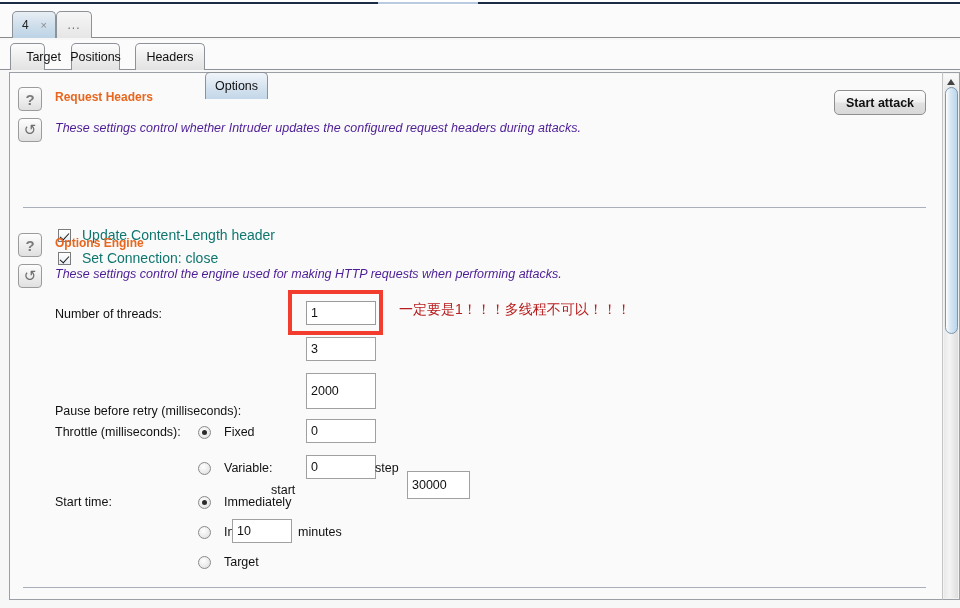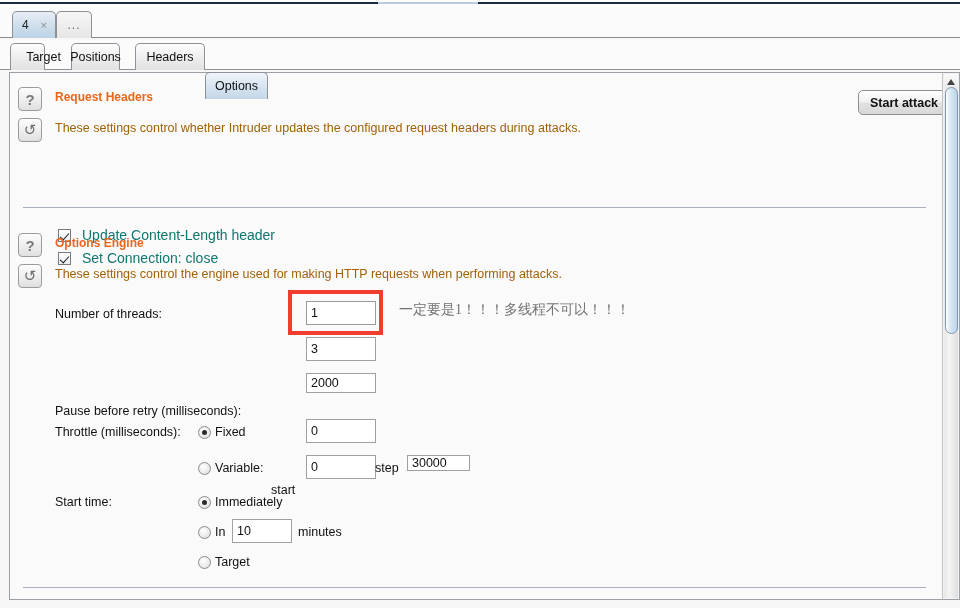--- a/index.html
+++ b/index.html
@@ -110,21 +110,21 @@
   .sqbtn .qm { font-size: 15px; font-weight: bold; color: #7a7a7a; line-height: 1; }
 
   
   .sec-title {
     position: absolute;
     font-size: 12px; font-weight: bold; color: #e8661d;
     white-space: nowrap;
   }
   .sec-desc {
     position: absolute;
-    font-size: 12.5px; color: #a16207; white-space: nowrap;
+    font-size: 12.5px; color: #4c1d95; white-space: nowrap; font-style: italic;
   }
   .lbl {
     position: absolute;
     font-size: 12.5px; color: #111; white-space: nowrap;
   }
 
   
   .cbrow { position: absolute; display: flex; align-items: center; }
   .cbox {
     width: 13px; height: 13px;
@@ -148,21 +148,21 @@
     border: 1px solid #8a8a8a;
     background: radial-gradient(circle at 40% 35%, #ffffff 0%, #e6e6e6 70%, #d4d4d4 100%);
     position: relative; flex: none;
   }
   .radio.on::after {
     content: "";
     position: absolute; left: 3px; top: 3px;
     width: 5px; height: 5px; border-radius: 50%;
     background: #2b2b2b;
   }
-  .rdrow .txt { font-size: 12.5px; color: #111; margin-left: 4px; white-space: nowrap; }
+  .rdrow .txt { font-size: 12.5px; color: #111; margin-left: 13px; white-space: nowrap; }
 
   
   .tin {
     position: absolute;
     border: 1px solid #a0a0a0;
     background: #ffffff;
     font-family: "Liberation Sans", sans-serif;
     font-size: 12.5px; color: #111;
     padding: 0 4px;
     outline: none;
@@ -171,33 +171,32 @@
 
   
   .redbox {
     position: absolute;
     border: 4px solid #f23c2e;
     background: transparent;
     pointer-events: none;
   }
   .annot {
     position: absolute;
-    color: #737373; font-size: 14px; white-space: nowrap;
-    font-family: Liberation Serif, serif;
+    color: #b91c1c; font-size: 14px; white-space: nowrap;
+    font-family: Liberation Sans, sans-serif;
   }
 
   
   .startbtn {
     position: absolute;
     border: 1px solid #8f8f8f; border-radius: 5px;
     background: linear-gradient(to bottom, #fdfdfd 0%, #f1f1f1 48%, #e2e2e2 52%, #d8d8d8 100%);
     font-size: 12.5px; font-weight: bold; color: #111;
     display: flex; align-items: center; justify-content: center;
     cursor: pointer;
-    margin-left: 24px;
   }
 
   
   .sbar {
     position: absolute; right: 0; top: 72px; width: 18px; height: 528px;
     background: #f2f2f2;
     border: 1px solid #9aa0a6; border-left: 1px solid #c4c4c4;
   }
   .sbar-track {
     position: absolute; left: 1px; top: 18px; right: 1px; bottom: 1px;
@@ -294,37 +293,37 @@
       <div class="sec-desc" style="left:45px; top:194px;">These settings control the engine used for making HTTP requests when performing attacks.</div>
 
       <div class="lbl" style="left:45px; top:234px;">Number of threads:</div>
       <input class="tin focused" style="left: 296px; top: 228px; width: 70px; height: 24px;" value="1">
       <div class="redbox" style="left:278px; top:217px; width:95px; height:45px;"></div>
       <div class="annot" style="left:389px; top:228px;">一定要是1！！！多线程不可以！！！</div>
 
       <input class="tin" style="left: 296px; top: 264px; width: 70px; height: 24px;" value="3">
 
       <div class="lbl" style="left:45px; top:306px;margin-top:25px;">Pause before retry (milliseconds):</div>
-      <input class="tin" style="left: 296px; top: 300px; width: 70px; height: 20px;" value="2000">
+      <input class="tin" style="left: 296px; top: 300px; width: 70px; height: 36px;" value="2000">
 
       <div class="lbl" style="left:45px; top:352px;">Throttle (milliseconds):</div>
       <div class="rdrow" style="left:188px; top:352px;">
         <span class="radio on"></span>
         <span class="txt">Fixed</span>
       </div>
       <input class="tin" style="left: 296px; top: 346px; width: 70px; height: 24px;" value="0">
 
       <div class="rdrow" style="left:188px; top:388px;">
         <span class="radio"></span>
         <span class="txt">Variable:</span>
       </div>
       <div class="lbl" style="left:261px; top:388px;margin-top:22px;">start</div>
       <input class="tin" style="left: 296px; top: 382px; width: 70px; height: 24px;" value="0">
       <div class="lbl" style="left:365px; top:388px;">step</div>
-      <input class="tin" style="left: 397px; top: 382px; width: 63px; height: 16px;" value="30000">
+      <input class="tin" style="left: 397px; top: 398px; width: 63px; height: 28px;" value="30000">
 
       <div class="lbl" style="left:45px; top:422px;">Start time:</div>
       <div class="rdrow" style="left:188px; top:422px;">
         <span class="radio on"></span>
         <span class="txt">Immediately</span>
       </div>
 
       <div class="rdrow" style="left:188px; top:452px;">
         <span class="radio"></span>
         <span class="txt">In</span>

